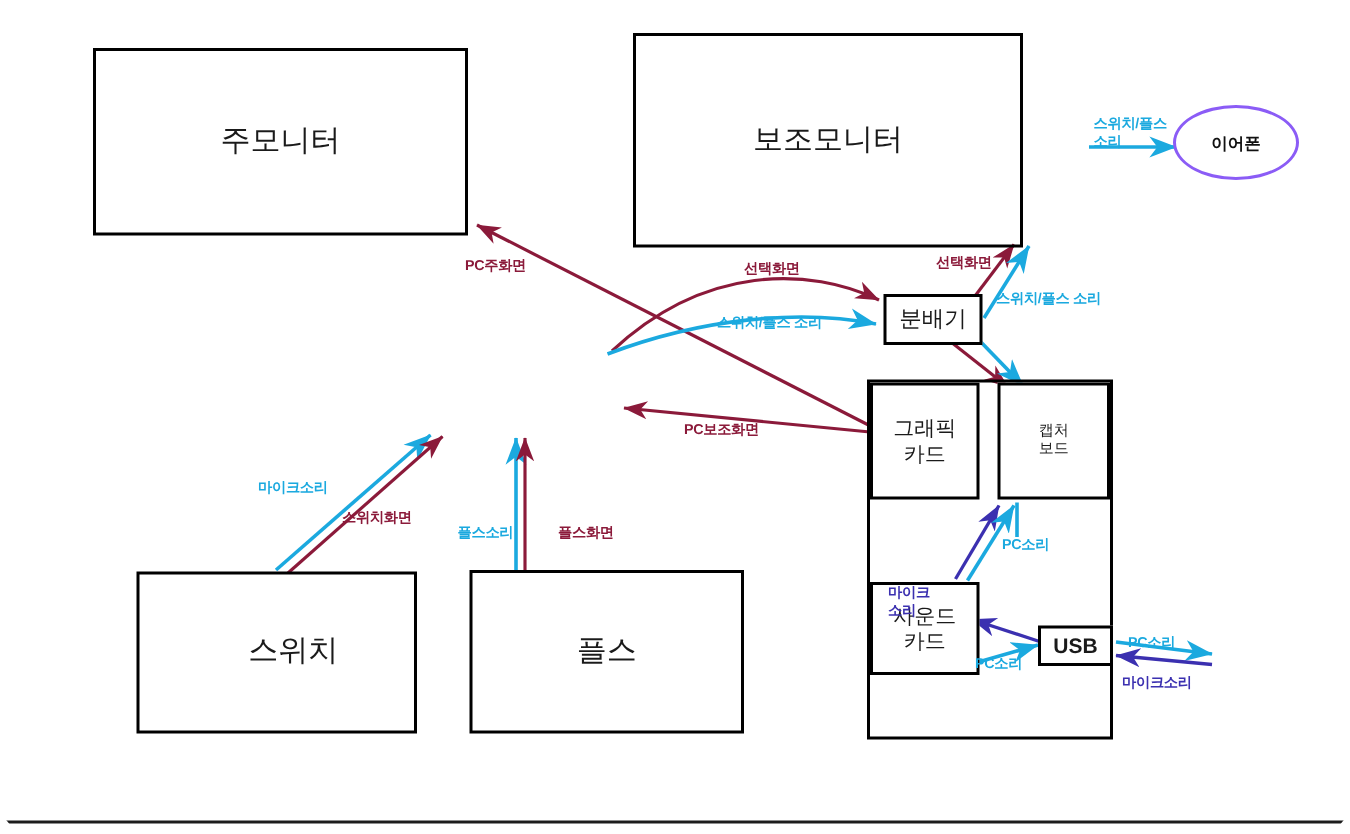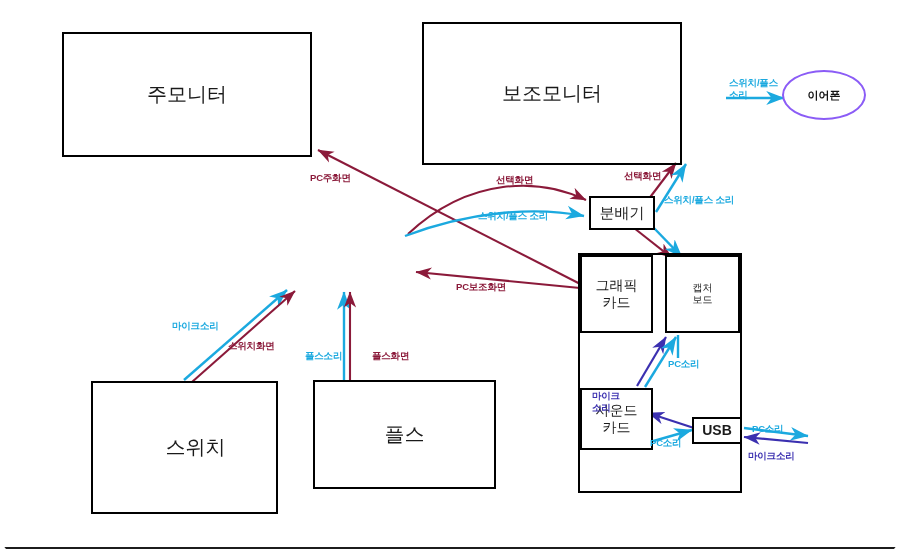--- a/index.html
+++ b/index.html
@@ -211,21 +211,21 @@
 
   <div class="node" style="left:580px; top:388px; width:73px; height:62px; font-size:14px; background:#ffffff;">
     <span class="node-label">사운드
 카드</span>
   </div>
 
   <div class="node" style="left:692px; top:417px; width:50px; height:27px; font-size:14px; background:#ffffff;font-weight:bold;">
     <span class="node-label">USB</span>
   </div>
 
-  <div class="node" style="left:91px; top:381px; width:187px; height:133px; font-size:20px;padding-left:22px;">
+  <div class="node" style="left:91px; top:381px; width:187px; height:108px; font-size:20px;padding-left:22px;">
     <span class="node-label">스위치</span>
   </div>
 
   <div class="node" style="left:313px; top:380px; width:183px; height:109px; font-size:20px;">
     <span class="node-label">플스</span>
   </div>
 
 
   <div class="edge-label" style="left:310px; top:172px; color:#8B1A3A;text-align:right;">PC주화면</div>
 

